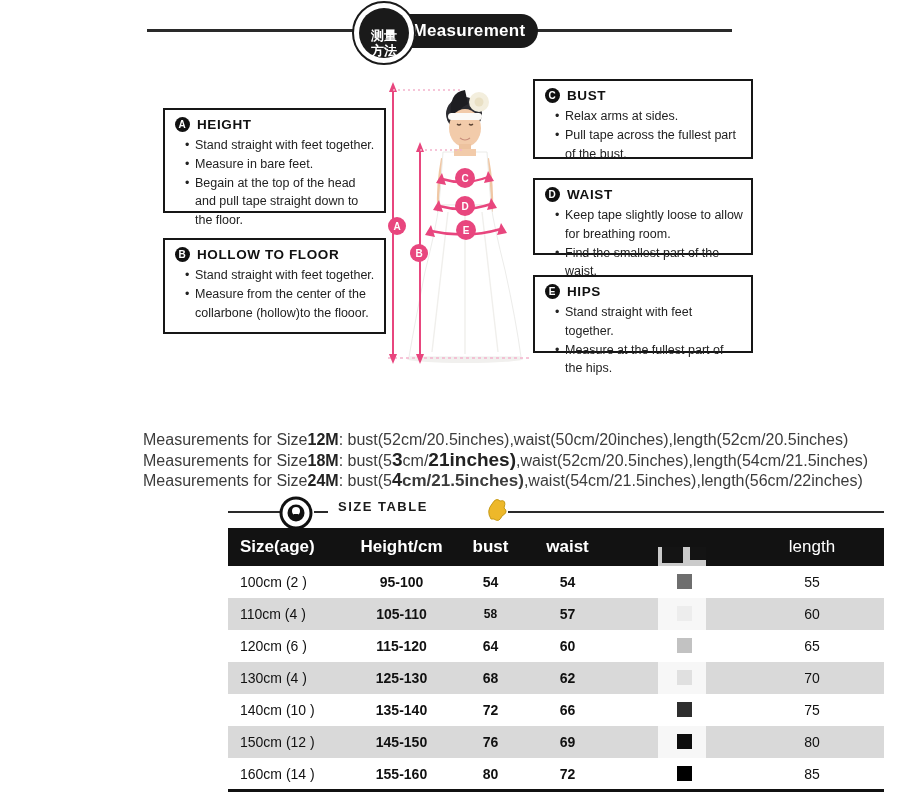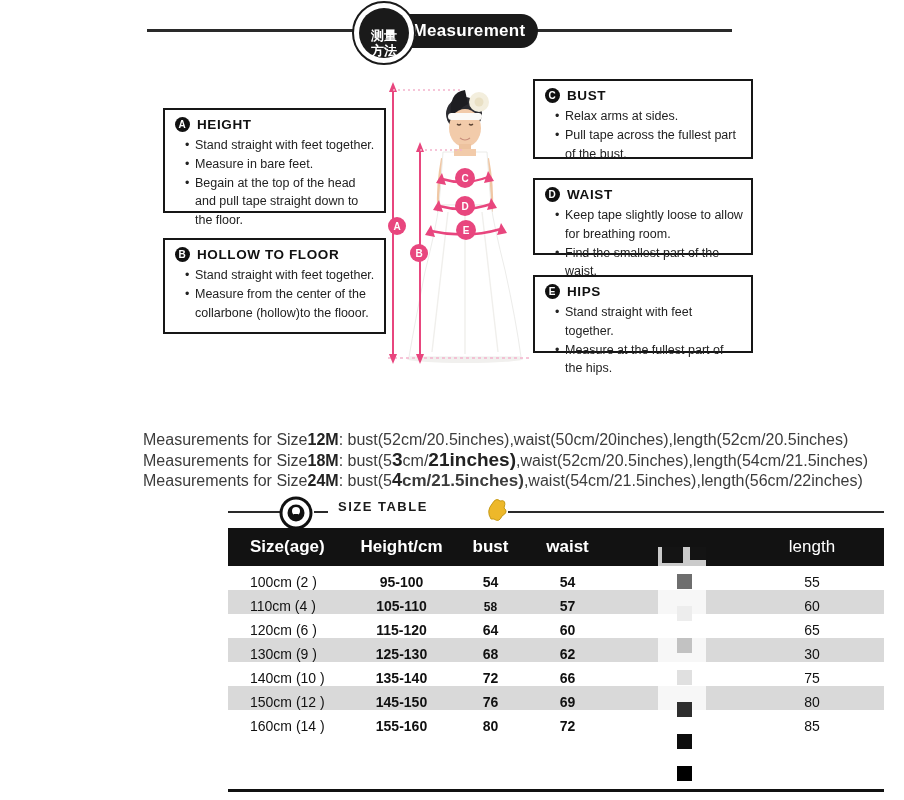--- a/index.html
+++ b/index.html
@@ -47,23 +47,23 @@
   #st-l1{left:228px;width:52px;}
   #st-l2{left:314px;width:14px;}
   #st-l3{left:508px;width:376px;}
   .st-icon{position:absolute;left:278px;top:495px;width:36px;height:36px;}
   .st-title{position:absolute;left:338px;top:499px;font-size:13px;font-weight:bold;letter-spacing:1.5px;color:#1c1c1c;}
   .st-gold{position:absolute;left:486px;top:497px;width:22px;height:26px;}
 
   
   .stable{position:absolute;left:228px;top:528px;width:656px;}
   .thead{height:38px;background:#121212;color:#fff;display:flex;align-items:center;font-weight:bold;font-size:17px;}
-  .trow{height:24px;display:flex;align-items:flex-end;font-size:14px;color:#111;}
+  .trow{height:32px;display:flex;align-items:center;font-size:14px;color:#111;}
   .trow.alt{background:#d9d9d9;}
-  .c1{width:117px;box-sizing:border-box;padding-left:22px;text-align:left;}
+  .c1{width:117px;box-sizing:border-box;padding-left:12px;text-align:left;}
   .c2{width:113px;text-align:center;}
   .c3{width:65px;text-align:center;}
   .c4{width:89px;text-align:center;}
   .c5{width:128px;text-align:center;}
   .c6{width:144px;text-align:center;font-weight:normal;}
   .trow .c2,.trow .c3,.trow .c4{font-weight:bold;}
   .trow:nth-of-type(3) .c3{font-size:12px;}
   .tbottom{position:absolute;left:228px;top:789px;width:656px;height:3px;background:#111;}
 
   
@@ -247,26 +247,26 @@
     </div>
     <div class="trow">
       <div class="c1">120cm (6 )</div>
       <div class="c2">115-120</div>
       <div class="c3">64</div>
       <div class="c4">60</div>
       <div class="c5"></div>
       <div class="c6">65</div>
     </div>
     <div class="trow alt">
-      <div class="c1">130cm (9 )</div>
+      <div class="c1">130cm (4 )</div>
       <div class="c2">125-130</div>
       <div class="c3">68</div>
       <div class="c4">62</div>
       <div class="c5"></div>
-      <div class="c6">30</div>
+      <div class="c6">70</div>
     </div>
     <div class="trow">
       <div class="c1">140cm (10 )</div>
       <div class="c2">135-140</div>
       <div class="c3">72</div>
       <div class="c4">66</div>
       <div class="c5"></div>
       <div class="c6">75</div>
     </div>
     <div class="trow alt">

